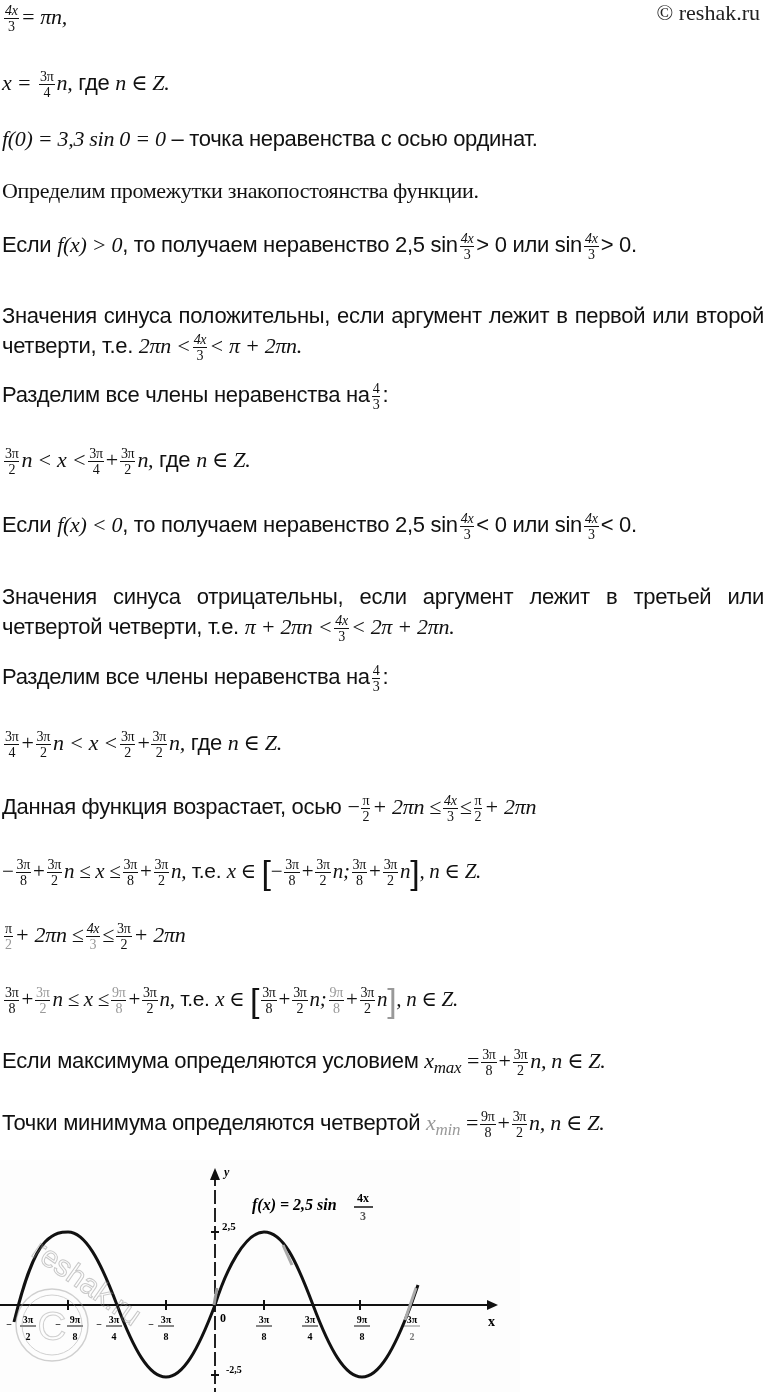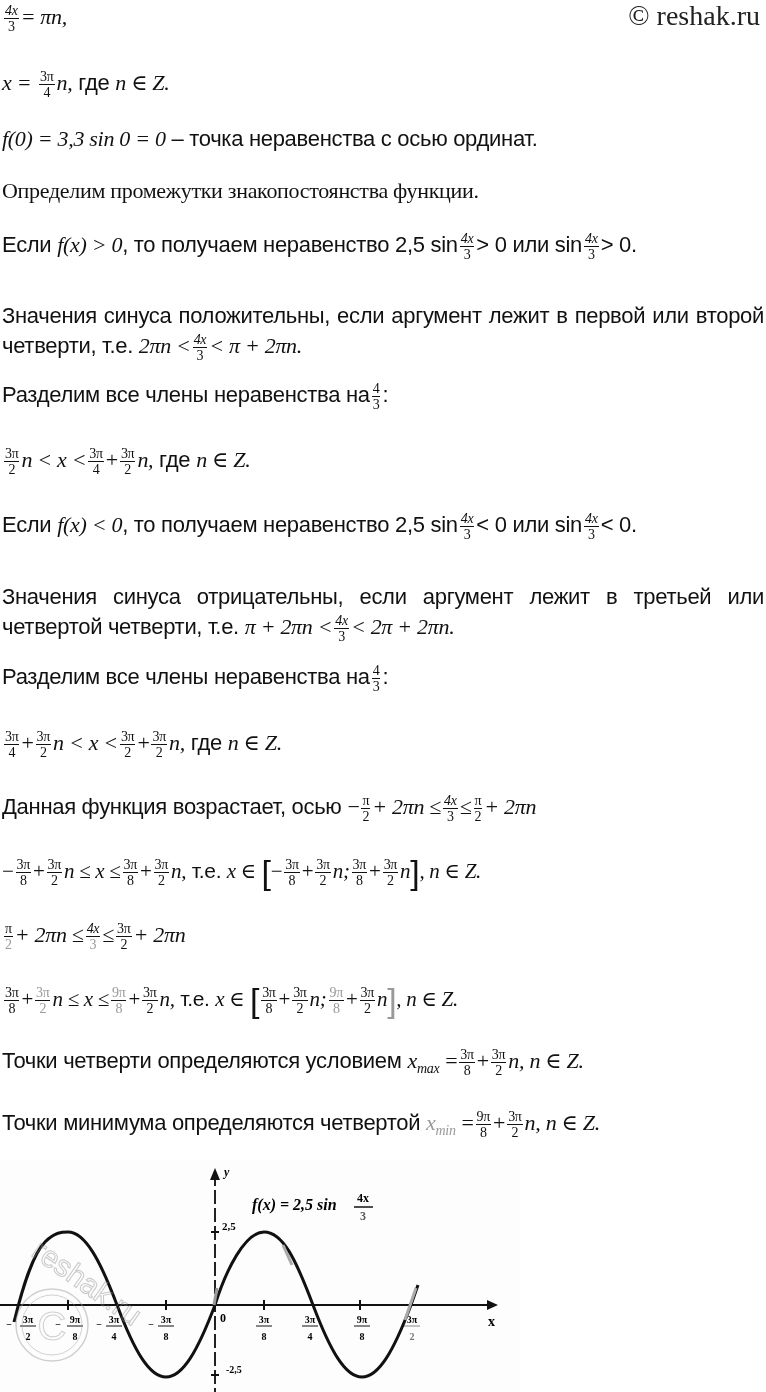--- a/index.html
+++ b/index.html
@@ -21,25 +21,25 @@
     display: inline-flex; flex-direction: column; align-items: center;
     vertical-align: middle; margin: 0 2px;
     font-family: "Liberation Serif", "DejaVu Serif", serif;
     font-size: 14px; line-height: 15px;
   }
   .frac .num { padding: 0 1px; border-bottom: 1px solid #111; }
   .frac .den { padding: 0 1px; }
   .watermark {
     position: absolute; right: 6px; top: 0px;
     font-family: "Liberation Serif", "DejaVu Serif", serif;
-    font-size: 28px; color: #222;
+    font-size: 22px; color: #222;
   }
   .faded { color: #999; }
   .bracket { font-size: 34px; font-weight: 200; vertical-align: middle; line-height: 30px; }
-  sub { font-size: 14px; }
+  sub { font-size: 17px; }
   #graph { position: absolute; left: 0; top: 1160px; width: 520px; height: 232px; }
 </style>
 </head>
 <body>
 
 <div class="watermark">© reshak.ru</div>
 
 <div class="line" style="top:2px;">
   <span class="frac">
       <span class="num m">4x</span>
@@ -234,21 +234,21 @@
     </span><span class="m">n;</span><span class="frac">
       <span class="num faded">9π</span>
       <span class="den faded">8</span>
     </span><span class="r">+</span><span class="frac">
       <span class="num">3π</span>
       <span class="den">2</span>
     </span><span class="m">n</span><span class="bracket faded">]</span><span class="m">, n ∈ Z.</span>
 </div>
 
 <div class="line" style="top:1046px;">
-  <span>Точки четверти определяются условием</span>
+  <span>Если максимума определяются условием</span>
   <span class="m">x</span><sub class="m">max</sub>
   <span class="r">=</span><span class="frac">
       <span class="num">3π</span>
       <span class="den">8</span>
     </span><span class="r">+</span><span class="frac">
       <span class="num">3π</span>
       <span class="den">2</span>
     </span><span class="m">n, n ∈ Z.</span>
 </div>
 

